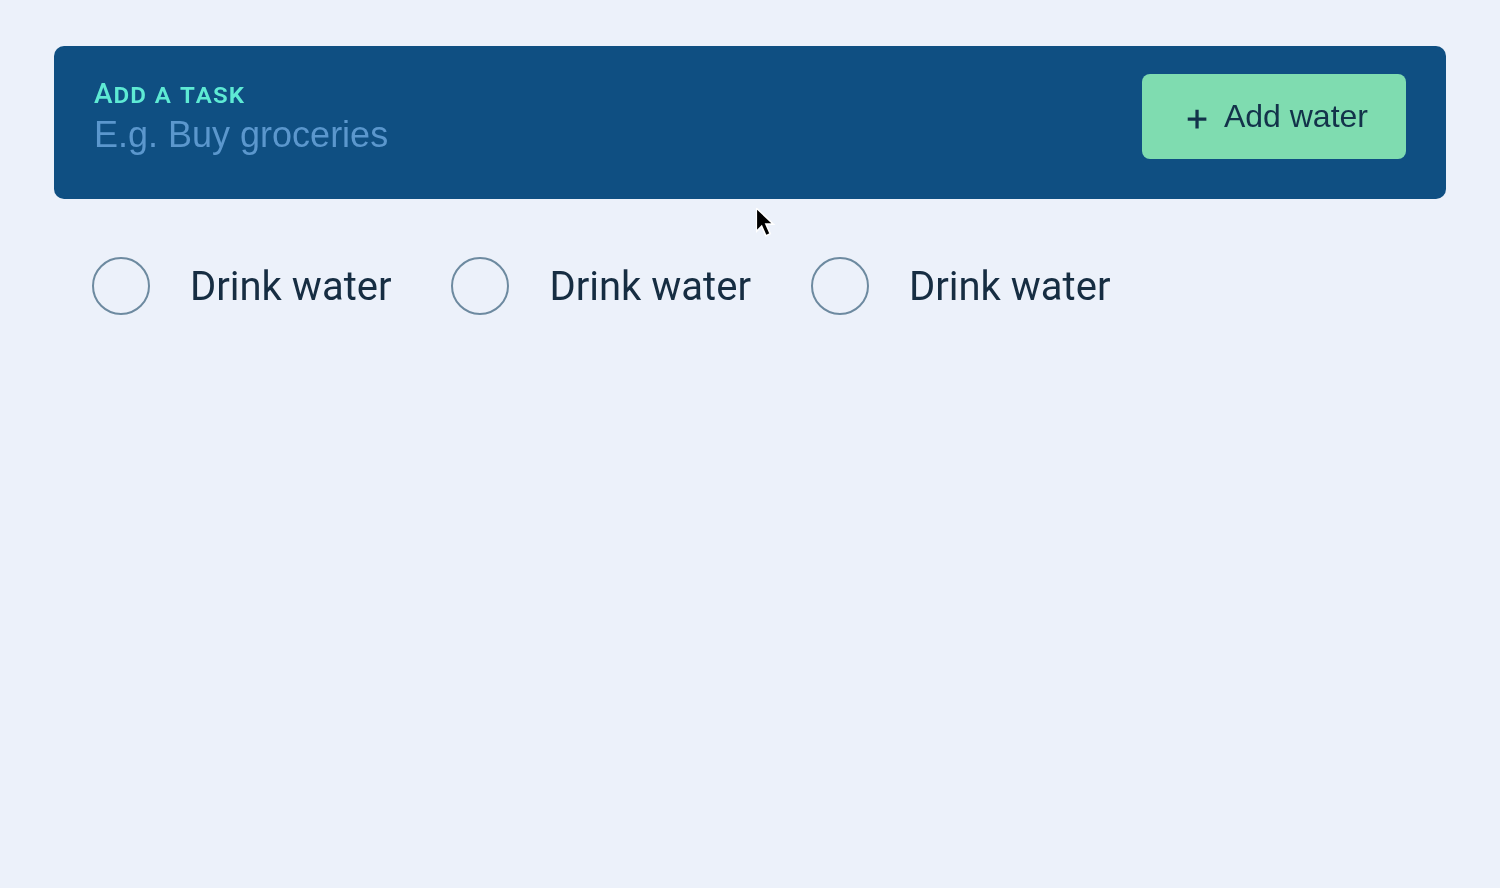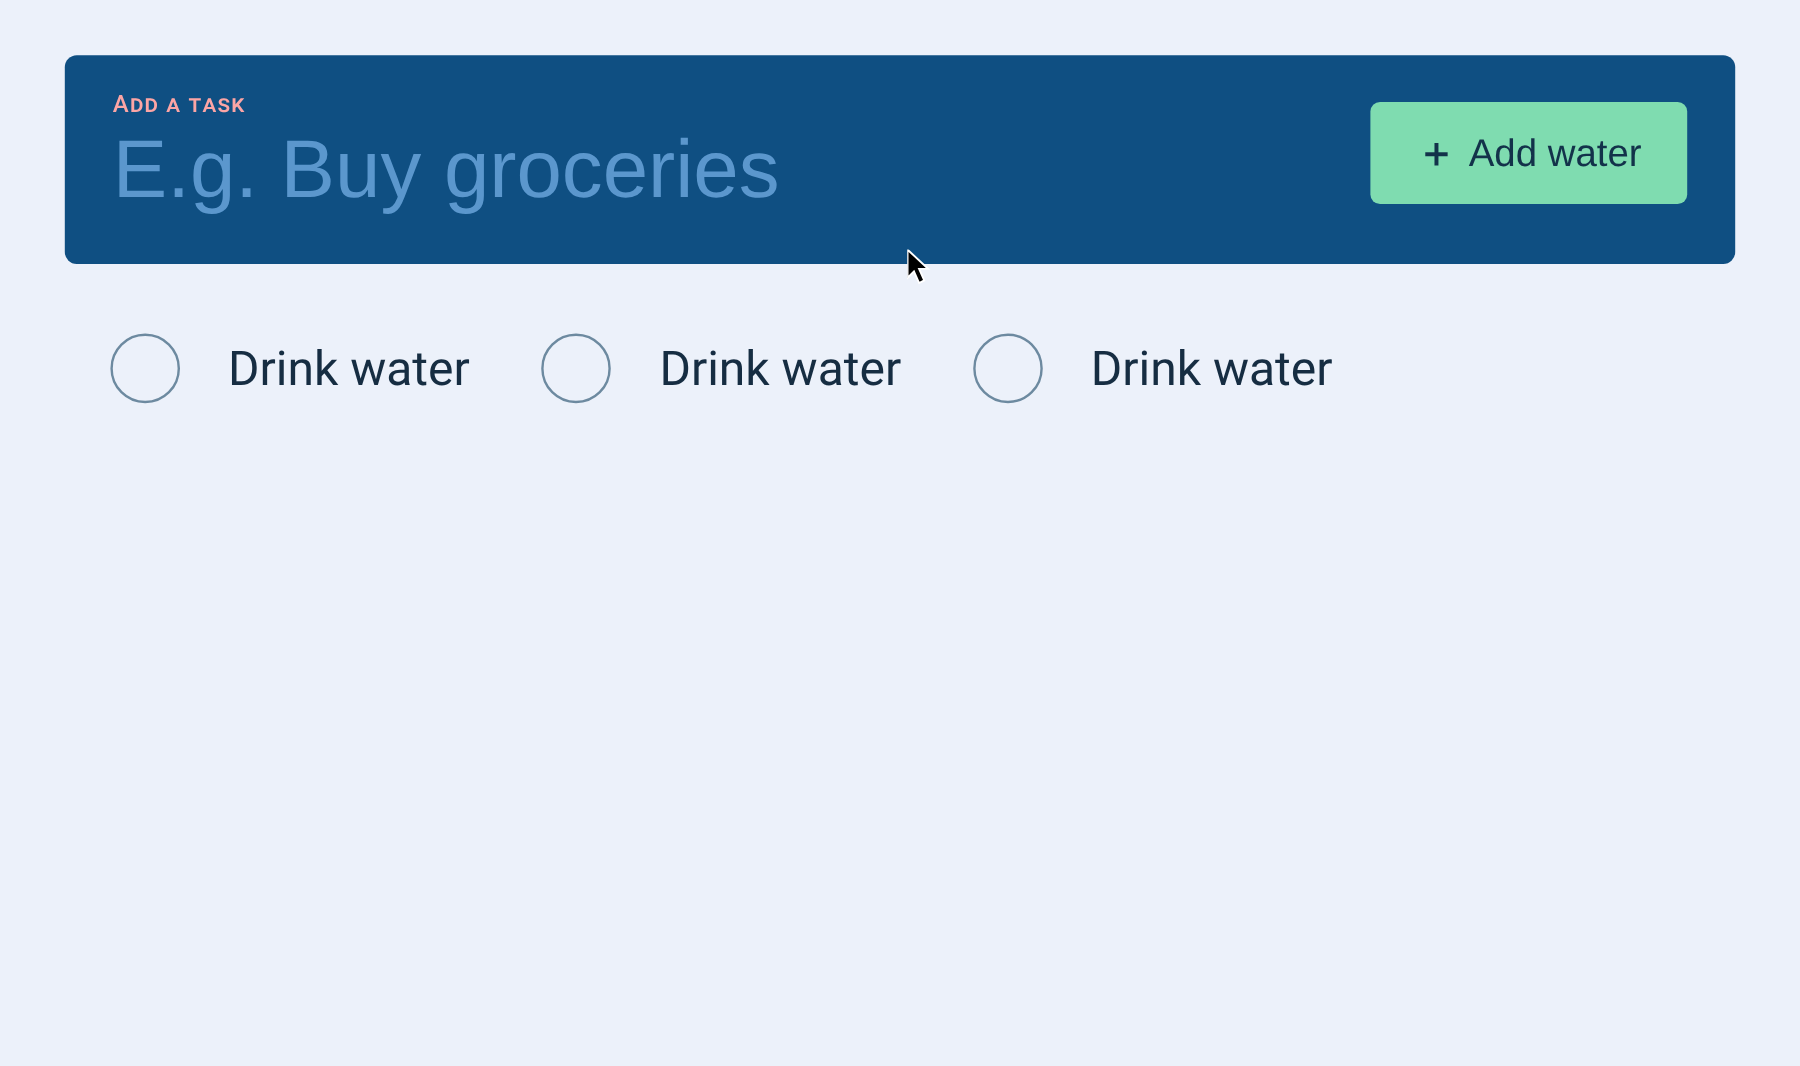--- a/index.html
+++ b/index.html
@@ -23,31 +23,31 @@
     gap: 40px;
   }
   .add-left {
     flex: 1;
     display: flex;
     flex-direction: column;
   }
   .add-label {
     font-variant: small-caps;
     letter-spacing: 1px;
-    font-size: 20px;
-    color: #fca5a5;
+    font-size: 28px;
+    color: #5eead4;
     font-weight: 500;
     margin-bottom: 4px;
   }
   .add-input {
     background: transparent;
     border: none;
     outline: none;
     color: #e5e5e5;
-    font-size: 68px;
+    font-size: 36px;
     font-weight: 400;
     width: 100%;
   }
   .add-input::placeholder {
     color: #5b97cd;
     opacity: 1;
   }
   .add-button {
     background: #7fdcb0;
     border: none;

